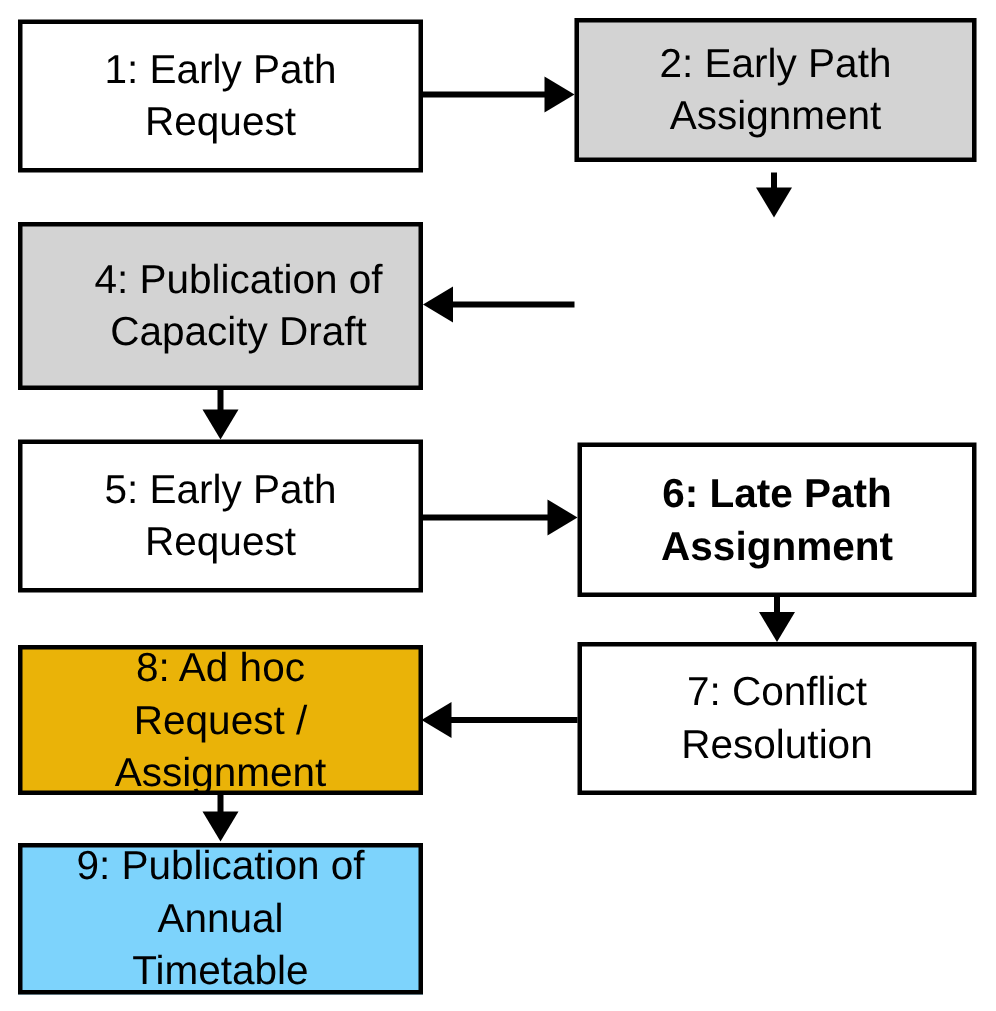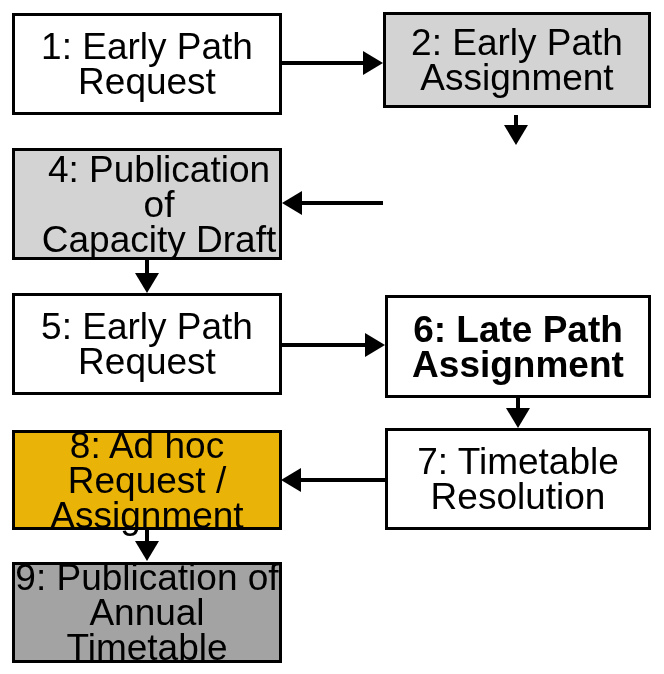--- a/index.html
+++ b/index.html
@@ -22,21 +22,21 @@
     background: #ffffff;
     display: flex;
     align-items: center;
     justify-content: center;
     text-align: center;
     overflow: visible;
   }
   .lbl {
     display: block;
     white-space: pre-line;
-    font-size: 37px;
+    font-size: 27px;
     line-height: 35px;
     color: #000000;
   }
   
   .b1 { left: 12px;  top: 13px;  width: 270px; height: 102px; }
   .b4 { left: 12px;  top: 148px; width: 270px; height: 112px; padding-left: 24px; }
   .b5 { left: 12px;  top: 293px; width: 270px; height: 102px; }
   .b8 { left: 12px;  top: 430px; width: 270px; height: 100px; }
   .b9 { left: 12px;  top: 562px; width: 270px; height: 101px; }
   
@@ -77,31 +77,31 @@
     <span class="lbl">5: Early Path
 Request</span>
   </div>
 
   <div class="fbox b6" style="background: rgb(255, 255, 255); font-weight: bold;">
     <span class="lbl">6: Late Path
 Assignment</span>
   </div>
 
   <div class="fbox b7" style="background: rgb(255, 255, 255);">
-    <span class="lbl">7: Timetable
+    <span class="lbl">7: Conflict
 Resolution</span>
   </div>
 
   <div class="fbox b8" style="background: #eab308;">
     <span class="lbl">8: Ad hoc
 Request /
 Assignment</span>
   </div>
 
-  <div class="fbox b9" style="background: #a3a3a3;">
+  <div class="fbox b9" style="background: #7dd3fc;">
     <span class="lbl">9: Publication of
 Annual
 Timetable</span>
   </div>
 
   <svg id="arrow-layer" width="664" height="674" viewBox="0 0 664 674" xmlns="http://www.w3.org/2000/svg">
 
     <g>
       <line x1="282" y1="63" x2="364" y2="63" stroke="#000000" stroke-width="4"></line>
       <polygon points="383,63 363,51 363,75" fill="#000000"></polygon>

